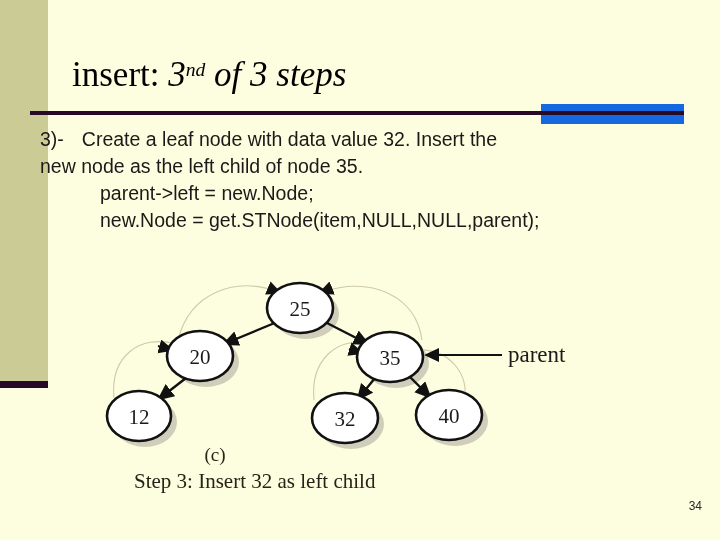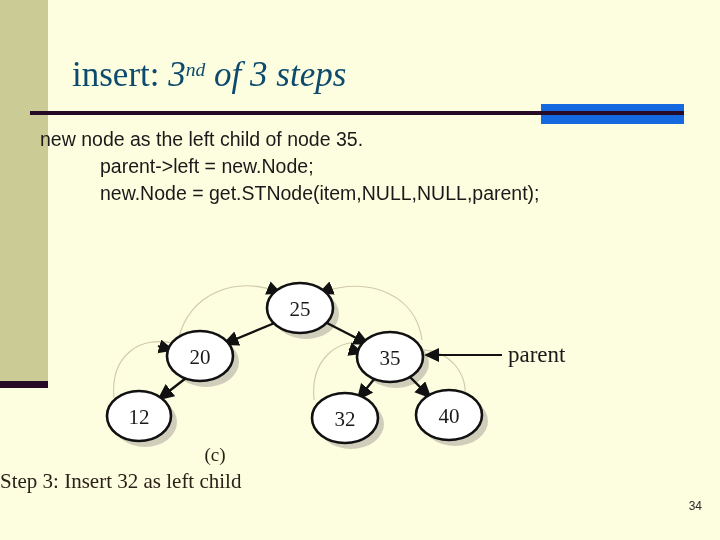--- a/index.html
+++ b/index.html
@@ -39,21 +39,21 @@
     background: #260a26;
   }
 
   
   .title {
     position: absolute;
     left: 72px;
     top: 48px;
     width: 600px;
     height: 50px;
-    color: #0c4a6e;
+    color: #000000;
     font-family: "Liberation Serif", serif;
     font-size: 35px;
     line-height: 44px;
     white-space: nowrap;
     letter-spacing: 0px;
   }
   .title .t-upright { font-style: normal; }
   .title .t-italic  { font-style: italic; }
   .title sup {
     font-size: 0.56em;
@@ -121,20 +121,21 @@
     line-height: 23px;
   }
   .fig-caption .cap-letter {
     text-align: center;
     width: 430px;
     margin: 0;
     font-size: 19px;
   }
   .fig-caption .cap-text {
     margin: 4px 0 0 0;
+    padding-left: 134px;
     width: 430px;
     font-size: 21px;
   }
 
   
   .page-num {
     position: absolute;
     right: 18px;
     bottom: 27px;
     font-family: "Liberation Sans", sans-serif;
@@ -152,20 +153,21 @@
   <div class="side-band-bottom-bar"></div>
 
   <div class="title">
     <span class="t-upright">insert:</span><span class="t-italic">&nbsp;<span>3</span><sup>nd</sup> <span>of 3 steps</span></span>
   </div>
 
   <div class="blue-block"></div>
   <div class="rule-dark"></div>
 
   <div class="body-text">
+    <div><span>3)-</span><span class="gap-after"></span><span>Create a leaf node with data value 32. Insert the</span></div>
     <div>new node as the left child of node 35.</div>
     <div class="line-indent">parent-&gt;left = new.Node;</div>
     <div class="line-indent">new.Node = get.STNode(item,NULL,NULL,parent);</div>
   </div>
 
   <div class="figure">
     <svg width="720" height="285" viewBox="0 255 720 285" xmlns="http://www.w3.org/2000/svg">
       <defs>
         <marker id="arrowhead" markerWidth="7" markerHeight="7" refX="6" refY="3.2" orient="auto" markerUnits="strokeWidth">
           <path d="M0,0 L7,3.2 L0,6.4 z" fill="#111111"></path>

